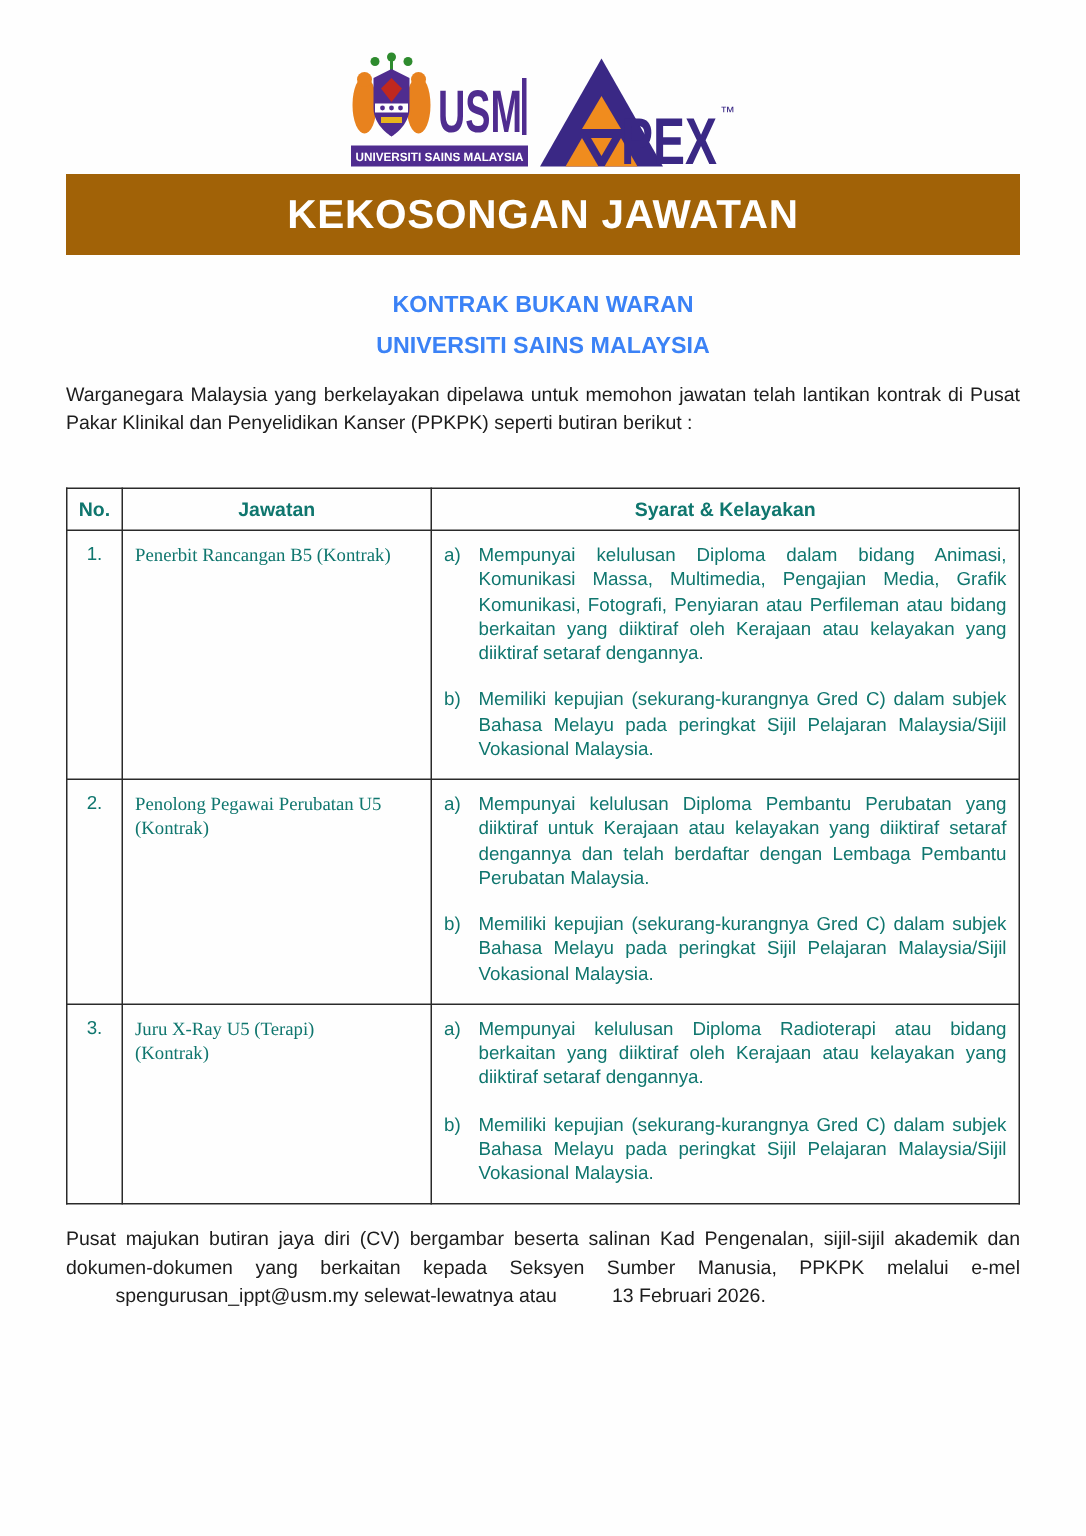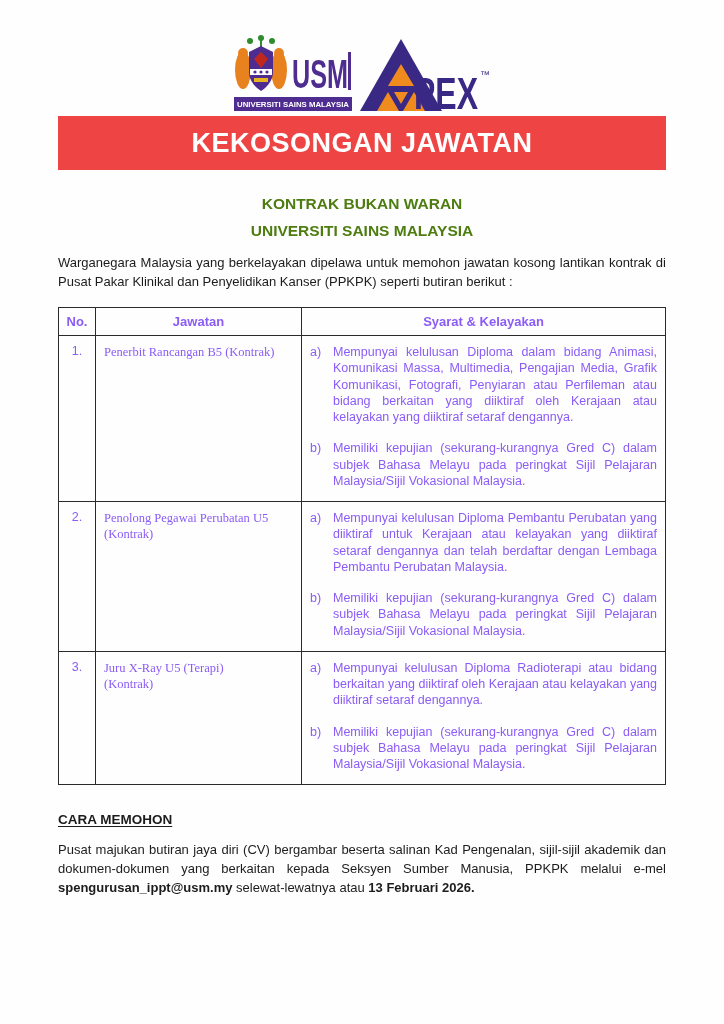--- a/index.html
+++ b/index.html
@@ -3,71 +3,71 @@
 <meta charset="utf-8">
 <style>
   * { margin: 0; padding: 0; box-sizing: border-box; }
   html, body { background: #ffffff; }
   body { font-family: "Liberation Sans", "DejaVu Sans", sans-serif; color: #1c1c1c; }
   .page {
     position: relative;
     width: 724px;
     height: 1024px;
     background: #fefefe;
-    padding: 0 58px;
+    padding: 0 44px;
     overflow: hidden;
   }
   
   .header-logos {
     padding-top: 34px;
     display: flex;
     justify-content: center;
     align-items: flex-end;
     gap: 6px;
     height: 114px;
   }
   .logo { display: block; }
   
   .banner {
     margin-top: 2px;
     height: 54px;
-    background: #ef4444;
+    background: #a16207;
     display: flex;
     align-items: center;
     justify-content: center;
   }
   .banner-title {
     color: #ffffff;
     font-size: 27px;
     font-weight: bold;
     letter-spacing: 0.5px;
   }
   
   .title-block {
     margin-top: 20px;
     text-align: center;
     font-weight: bold;
     font-size: 15.5px;
     line-height: 27px;
-    color: #4d7c0f;
+    color: #3b82f6;
   }
   
   .intro {
     margin-top: 10px;
     font-size: 13px;
     line-height: 18.5px;
     text-align: justify;
   }
   
   table.vacancy {
-    margin-top: 16px;
+    margin-top: 34px;
     width: 100%;
     border-collapse: collapse;
     font-size: 12.5px;
-    color: #8b5cf6;
+    color: #0f766e;
   }
   table.vacancy th, table.vacancy td {
     border: 1.4px solid #2a2a2a;
     vertical-align: top;
   }
   table.vacancy th {
     font-size: 13px;
     font-weight: bold;
     text-align: center;
     padding: 6px 4px;
@@ -86,21 +86,21 @@
     font-weight: bold;
     text-decoration: underline;
     text-underline-offset: 2px;
   }
   .body-para {
     margin-top: 13px;
     font-size: 13px;
     line-height: 19px;
     text-align: justify;
   }
-  .bold { font-weight: bold; }
+  .bold { font-weight: normal; margin-left: 33px; }
   .italic { }
 </style>
 </head>
 <body>
 
 <div class="page">
 
   <div class="header-logos">
 
     <svg class="logo" width="118" height="80" viewBox="0 0 118 80">
@@ -150,21 +150,21 @@
 
   <div class="banner">
     <span class="banner-title">KEKOSONGAN JAWATAN</span>
   </div>
 
   <div class="title-block">
     <div>KONTRAK BUKAN WARAN</div>
     <div>UNIVERSITI SAINS MALAYSIA</div>
   </div>
 
-  <p class="intro">Warganegara Malaysia yang berkelayakan dipelawa untuk memohon jawatan kosong lantikan kontrak di Pusat Pakar Klinikal dan Penyelidikan Kanser (PPKPK) seperti butiran berikut :</p>
+  <p class="intro">Warganegara Malaysia yang berkelayakan dipelawa untuk memohon jawatan telah lantikan kontrak di Pusat Pakar Klinikal dan Penyelidikan Kanser (PPKPK) seperti butiran berikut :</p>
 
   <table class="vacancy">
     <thead>
       <tr>
         <th style="width:37px">No.</th>
         <th style="width:206px">Jawatan</th>
         <th>Syarat &amp; Kelayakan</th>
       </tr>
     </thead>
     <tbody>
@@ -212,17 +212,16 @@
           <div class="req">
               <span class="req-label">b)</span>
               <span class="req-text">Memiliki kepujian (sekurang-kurangnya Gred C) dalam subjek Bahasa Melayu pada peringkat Sijil Pelajaran Malaysia/Sijil Vokasional Malaysia.</span>
             </div>
         </td>
       </tr>
 
     </tbody>
   </table>
 
-  <div class="cara-heading">CARA MEMOHON</div>
 
   <p class="body-para"><span>Pusat majukan butiran jaya diri (</span><span class="italic">CV</span><span>) bergambar beserta salinan Kad Pengenalan, sijil-sijil akademik dan dokumen-dokumen yang berkaitan kepada Seksyen Sumber Manusia, PPKPK melalui e-mel </span><span class="bold">spengurusan_ippt@usm.my</span><span> selewat-lewatnya atau </span><span class="bold">13 Februari 2026.</span></p>
 
 </div>
 
 </body></html>

